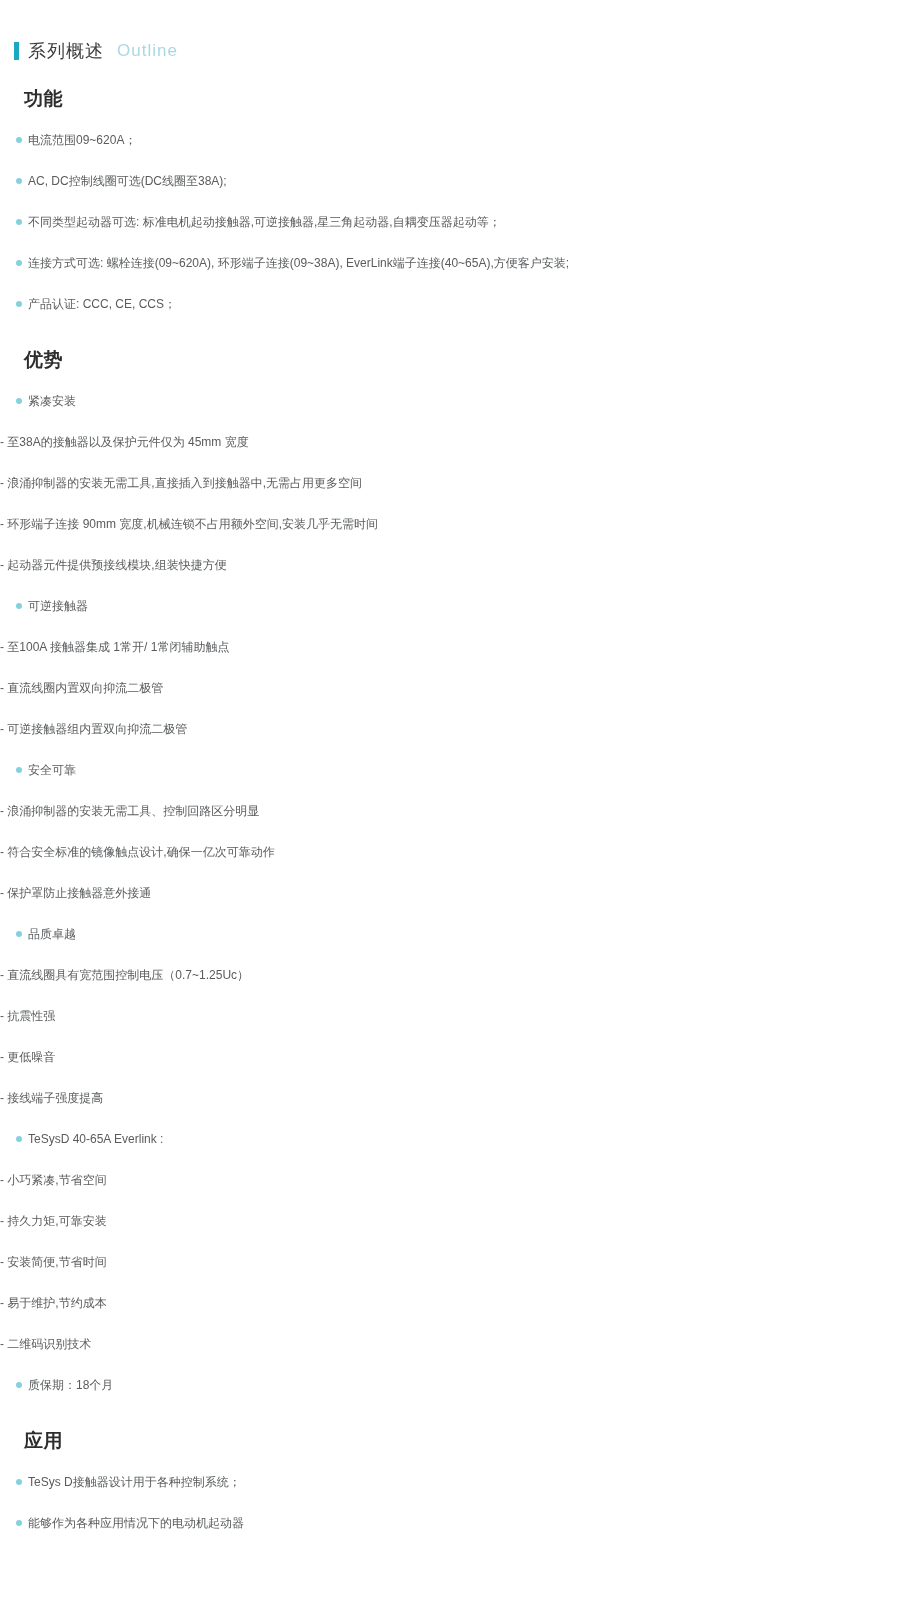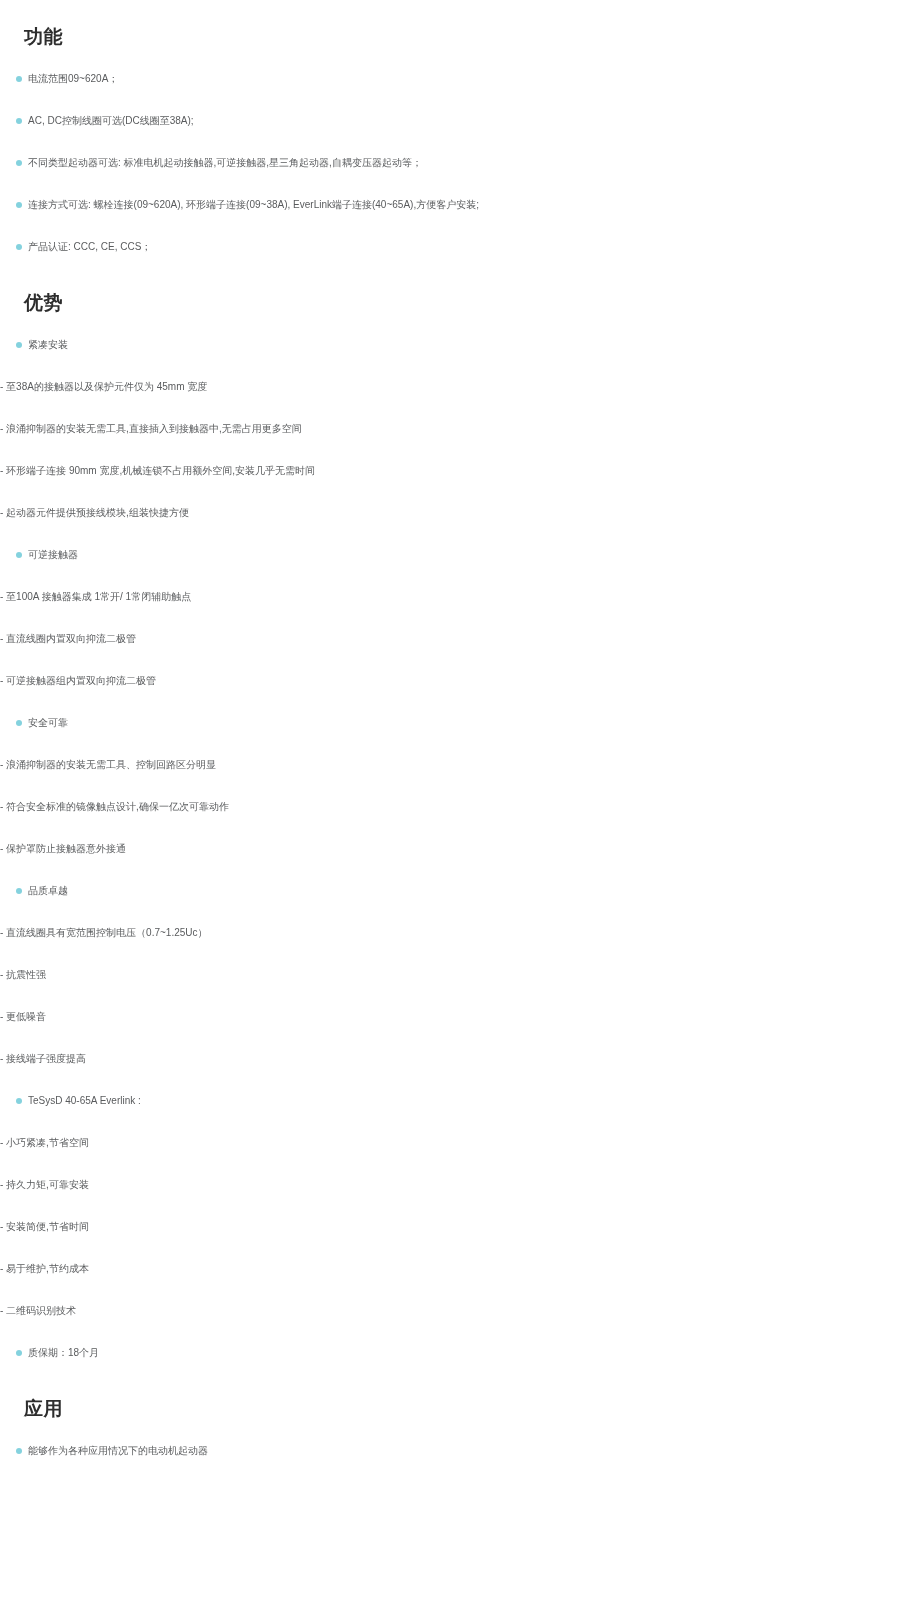--- a/index.html
+++ b/index.html
@@ -18,33 +18,38 @@
   .title-cn { font-size: 18px; color: #3c3c3c; margin-left: 9px; font-weight: 500; letter-spacing: 1px; }
   .title-en { font-size: 17px; color: var(--subtitle, #a9d8e5); margin-left: 13px; letter-spacing: 1px; }
 
   
   .sec-heading {
     font-size: 19px; font-weight: bold; color: var(--heading, #2d2d2d);
     margin: 38px 0 23px 24px; line-height: 18px; letter-spacing: 0.5px;
   }
   .section:first-of-type .sec-heading { margin-top: 28px; }
 
-  .item { font-size: 10px; line-height: 18px; margin-bottom: 23px; color: var(--text, #595b5d); margin-top: 24px; }
+  .item { font-size: 12px; line-height: 18px; margin-bottom: 23px; color: var(--text, #595b5d); }
   .item.bullet { position: relative; padding-left: 28px; }
   .item.bullet .dot {
     position: absolute; left: 16px; top: 6px;
     width: 6px; height: 6px; border-radius: 50%;
     background: var(--dot, #84d2de);
   }
   .item.dash { }
 </style>
 </head>
 <body>
 
 <div class="page">
+  <div class="header">
+    <span class="accent-bar"></span>
+    <span class="title-cn">系列概述</span>
+    <span class="title-en">Outline</span>
+  </div>
   <div id="sections">
       <div class="section">
         <div class="sec-heading">功能</div>
         <div class="item bullet"><span class="dot"></span><span>电流范围09~620A；</span></div>
         <div class="item bullet"><span class="dot"></span><span>AC, DC控制线圈可选(DC线圈至38A);</span></div>
         <div class="item bullet"><span class="dot"></span><span>不同类型起动器可选: 标准电机起动接触器,可逆接触器,星三角起动器,自耦变压器起动等；</span></div>
         <div class="item bullet"><span class="dot"></span><span>连接方式可选: 螺栓连接(09~620A), 环形端子连接(09~38A), EverLink端子连接(40~65A),方便客户安装;</span></div>
         <div class="item bullet"><span class="dot"></span><span>产品认证: CCC, CE, CCS；</span></div>
       </div>
       <div class="section">
@@ -70,16 +75,17 @@
         <div class="item bullet"><span class="dot"></span><span>TeSysD 40-65A Everlink :</span></div>
         <div class="item dash"><span>- 小巧紧凑,节省空间</span></div>
         <div class="item dash"><span>- 持久力矩,可靠安装</span></div>
         <div class="item dash"><span>- 安装简便,节省时间</span></div>
         <div class="item dash"><span>- 易于维护,节约成本</span></div>
         <div class="item dash"><span>- 二维码识别技术</span></div>
         <div class="item bullet"><span class="dot"></span><span>质保期：18个月</span></div>
       </div>
       <div class="section">
         <div class="sec-heading">应用</div>
+        <div class="item bullet"><span class="dot"></span><span>TeSys D接触器设计用于各种控制系统；</span></div>
         <div class="item bullet"><span class="dot"></span><span>能够作为各种应用情况下的电动机起动器</span></div>
       </div>
     </div>
 </div>
 
 </body></html>

